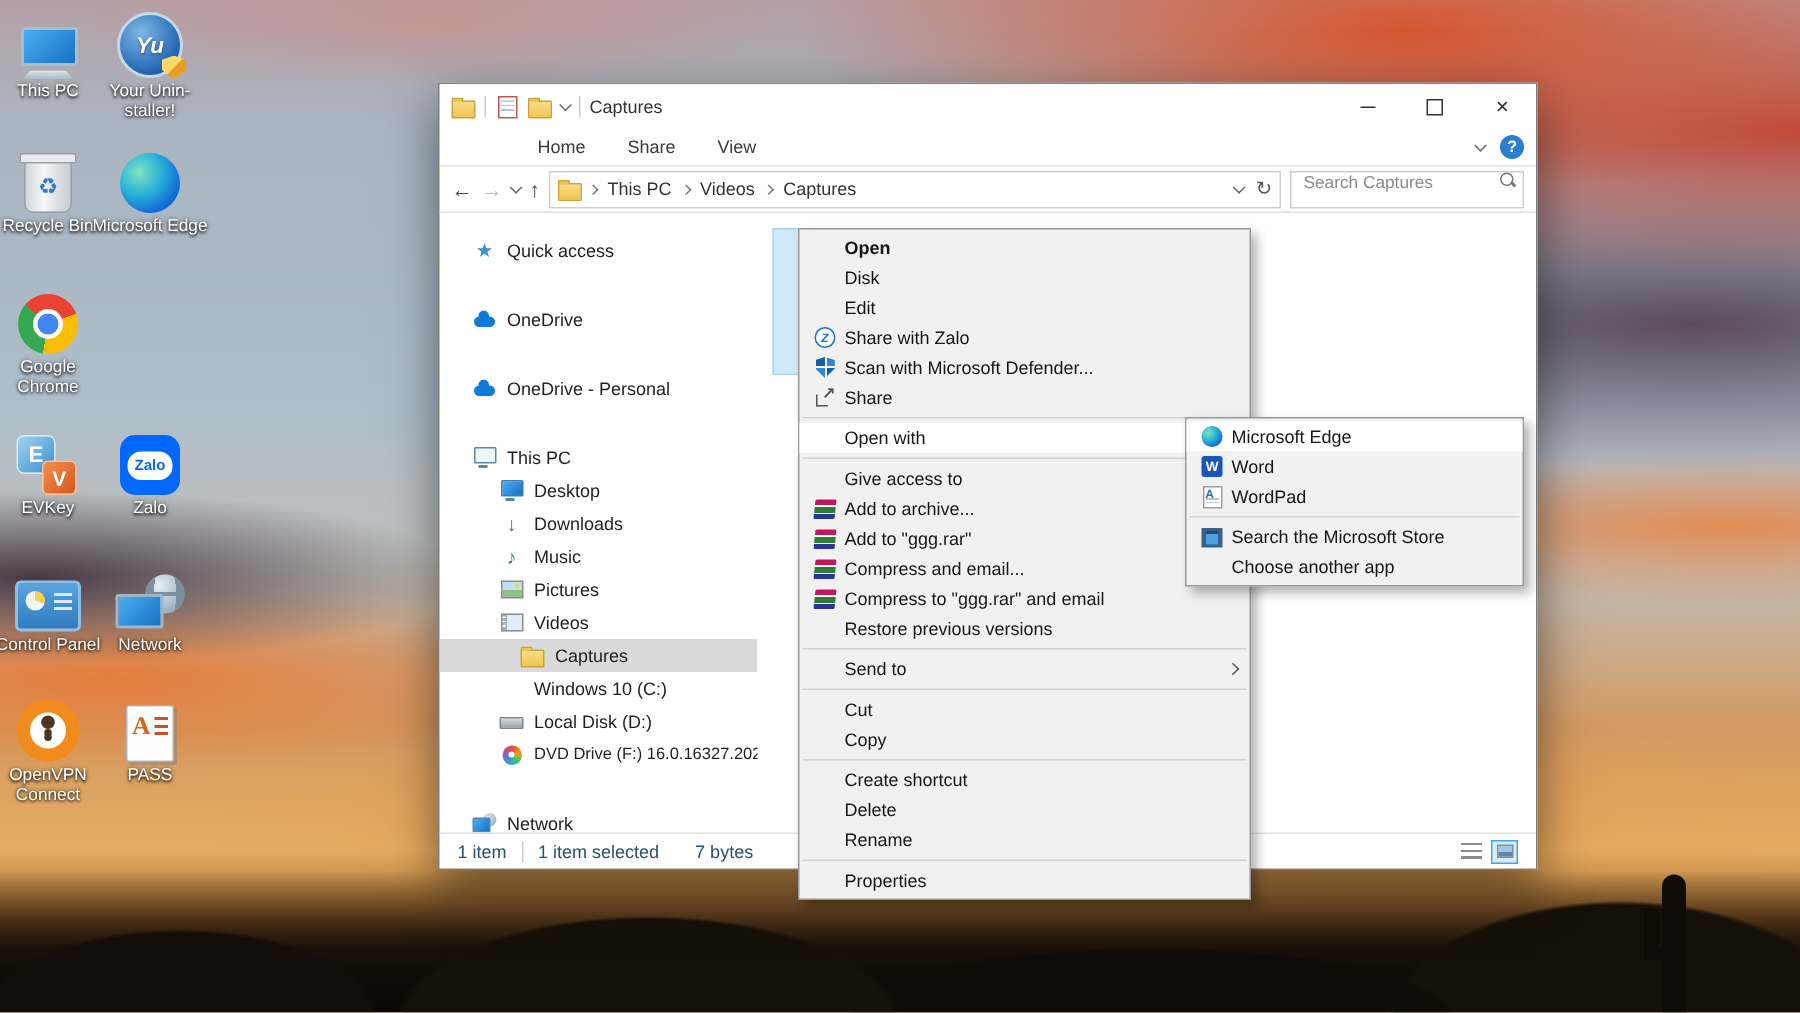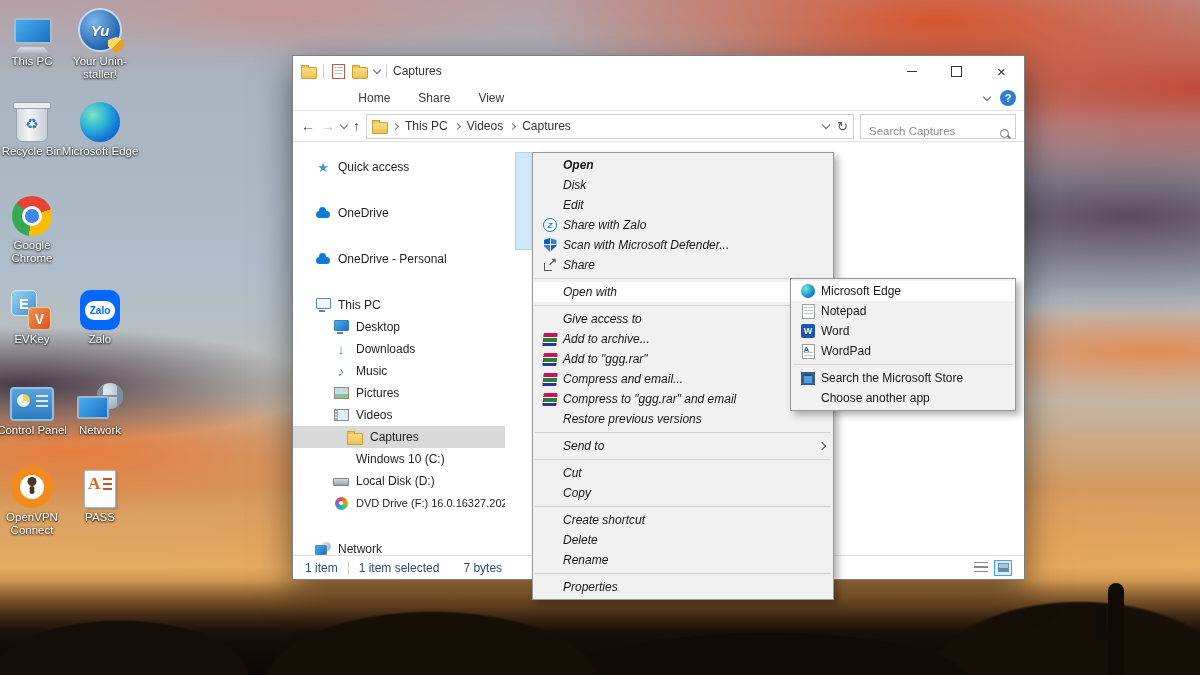--- a/index.html
+++ b/index.html
@@ -92,21 +92,21 @@
   .navg{font-size:14px;line-height:1;}
   .c-back{color:#444;}
   .c-fwd{color:#bdbdbd;}
   .c-up{color:#444;}
   .chev{display:inline-block;width:5px;height:5px;border-top:1px solid #666;border-right:1px solid #666;transform:rotate(135deg);margin-top:-2px;}
   .addrbox{flex:1;height:23px;border:1px solid #cfcfcf;display:flex;align-items:center;padding:0 5px;gap:5px;font-size:12px;color:#333;}
   .crumb{padding:0 2px;}
   .crumb-sep{display:inline-block;width:4px;height:4px;border-top:1px solid #777;border-right:1px solid #777;transform:rotate(45deg);}
   .addr-end{margin-left:auto;display:flex;align-items:center;gap:8px;color:#555;}
   .refresh{font-size:13px;color:#555;}
-  .searchbox{width:142px;height:23px;border:1px solid #cfcfcf;display:flex;align-items:flex-end;padding:0 6px;gap:16px;}
+  .searchbox{width:142px;height:23px;border:1px solid #cfcfcf;display:flex;align-items:flex-start;padding:0 6px;gap:16px;}
   .searchbox input{border:none;outline:none;flex:1;min-width:0;font-size:11.5px;color:#444;font-family:inherit;background:transparent;}
   .searchbox input::placeholder{color:#8a8a8a;}
   .mag{width:7px;height:7px;border:1.5px solid #777;border-radius:50%;position:relative;flex:none;}
   .mag::after{content:"";position:absolute;width:4px;height:1.5px;background:#777;transform:rotate(45deg);right:-3px;bottom:-1px;}
 
   .content{position:absolute;top:86px;bottom:24px;left:0;right:0;display:flex;}
   .sidebar{width:212px;box-sizing:border-box;padding-top:14px;overflow:hidden;flex:none;}
   .srow{height:22px;display:flex;align-items:center;gap:7px;font-size:12px;color:#1f1f1f;white-space:nowrap;}
   .srow.mt{margin-top:24px;}
   .lv0{padding-left:22px;}
@@ -145,21 +145,21 @@
   
   .statusbar{position:absolute;left:0;right:0;bottom:0;height:24px;border-top:1px solid #e0e0e0;display:flex;align-items:center;padding:0 12px;font-size:12px;color:#2b4d71;box-sizing:border-box;}
   .sb-sep{width:1px;height:14px;background:#ccc;margin:0 10px;}
   .sb-size{margin-left:24px;}
   .sb-right{margin-left:auto;display:flex;align-items:center;gap:6px;}
   .sb-list{width:14px;height:12px;background:repeating-linear-gradient(180deg,#8a8a8a 0 1.5px,transparent 1.5px 4.5px);}
   .sb-thumb{width:16px;height:14px;border:1px solid #4aa3e0;background:#d9ecf9;display:flex;align-items:center;justify-content:center;}
   .sb-thumb::before{content:"";width:9px;height:7px;background:linear-gradient(180deg,#9fc6e4 55%,#5d87a8 55%);border:1px solid #7b8fa0;}
 
   
-  .cmenu{position:absolute;left:532px;top:152px;width:302px;z-index:50;background:#f1f1f1;border:1px solid #999;box-shadow:4px 4px 7px rgba(0,0,0,.3);padding:2px 0;box-sizing:border-box;font-style:italic;}
+  .cmenu{position:absolute;left:532px;top:152px;width:302px;z-index:50;background:#f1f1f1;border:1px solid #999;box-shadow:4px 4px 7px rgba(0,0,0,.3);padding:2px 0;box-sizing:border-box;}
   .submenu{position:absolute;left:790px;top:278px;width:226px;z-index:55;background:#f1f1f1;border:1px solid #999;box-shadow:4px 4px 7px rgba(0,0,0,.3);padding:2px 0;box-sizing:border-box;}
   .mi{height:20px;display:flex;align-items:center;padding-right:8px;font-size:12px;color:#161616;}
   .mi .mic{width:26px;margin-left:4px;display:flex;align-items:center;justify-content:center;flex:none;}
   .mi .lbl{flex:1;white-space:nowrap;}
   .mi .lbl.bold{font-weight:bold;}
   .mi.hl{background:#fff;}
   .msep{height:0;border-top:1px solid #d2d2d2;margin:3px 2px;}
   .mchev{display:inline-block;width:5px;height:5px;border-top:1.4px solid #555;border-right:1.4px solid #555;transform:rotate(45deg);}
 
   
@@ -534,26 +534,20 @@
 
   <div class="submenu">
     <div class="mi hl">
         <span class="mic">
           <span class="medge"></span>
         </span>
         <span class="lbl">Microsoft Edge</span>
       </div>
     <div class="mi">
         <span class="mic">
-          <span class="mnote"></span>
-        </span>
-        <span class="lbl">Notepad</span>
-      </div>
-    <div class="mi">
-        <span class="mic">
           <span class="mword"></span>
         </span>
         <span class="lbl">Word</span>
       </div>
     <div class="mi">
         <span class="mic">
           <span class="mwpad"></span>
         </span>
         <span class="lbl">WordPad</span>
       </div>

